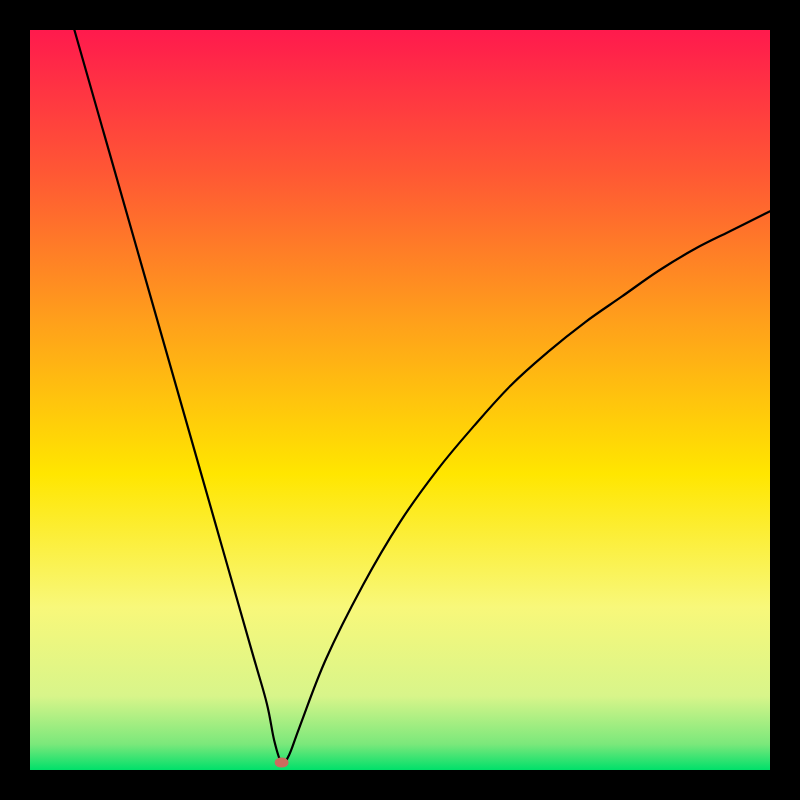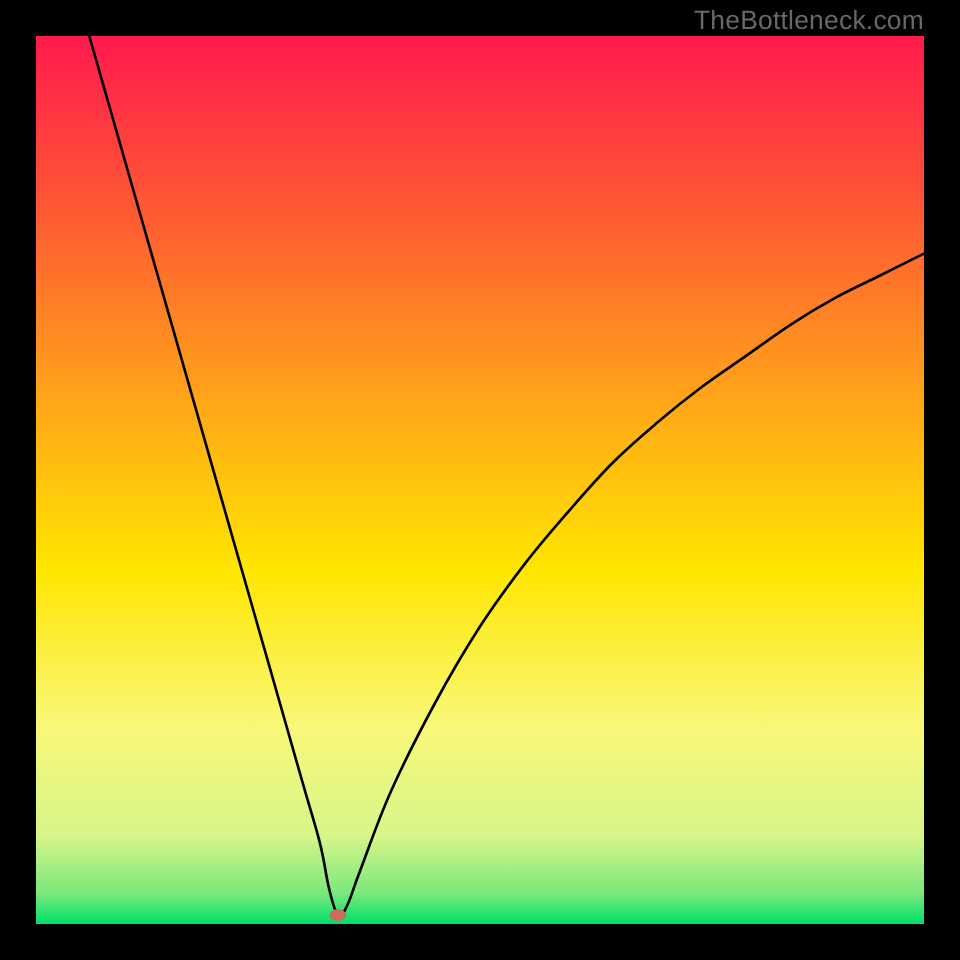--- a/index.html
+++ b/index.html
@@ -33,21 +33,20 @@
     font-weight: 400;
     letter-spacing: 0.2px;
     user-select: none;
   }
   svg { display: block; }
 </style>
 </head>
 <body>
 
 <div class="frame">
-  <div class="watermark">TheBottleneck.com</div>
 
   <div class="plot-area">
     <svg id="chart-svg" width="740" height="740" viewBox="0 0 740 740">
       <defs>
         <linearGradient id="bg-grad" x1="0" y1="0" x2="0" y2="1">
             <stop offset="0%" stop-color="#ff1a4d"></stop>
             <stop offset="20%" stop-color="#ff5a33"></stop>
             <stop offset="40%" stop-color="#ffa21a"></stop>
             <stop offset="60%" stop-color="#ffe600"></stop>
             <stop offset="78%" stop-color="#f8f87a"></stop>

